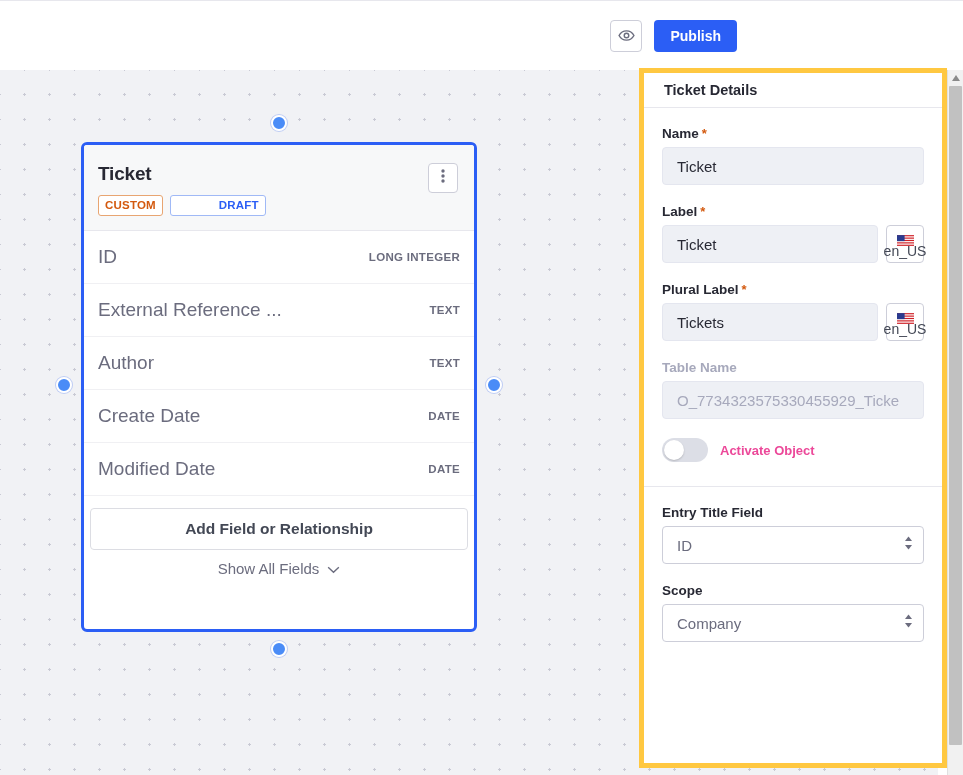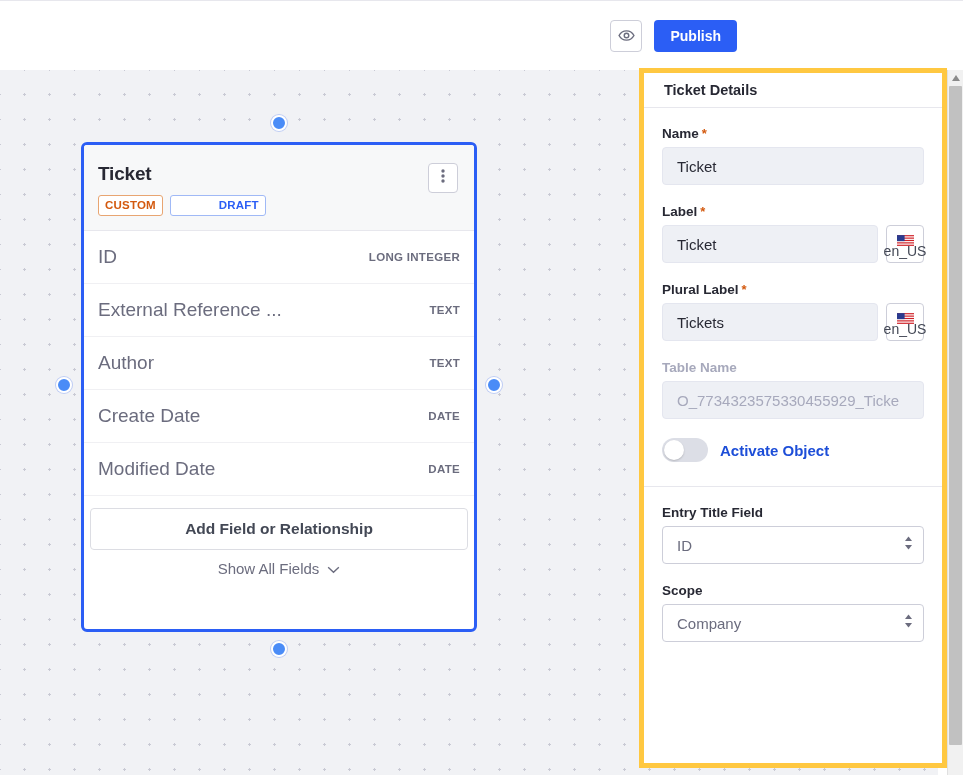--- a/index.html
+++ b/index.html
@@ -183,21 +183,21 @@
   .toggle-row { display: flex; align-items: center; gap: 12px; margin: 4px 0 24px; }
   .toggle {
     width: 46px; height: 24px; border-radius: 12px;
     background: #dcdee6; position: relative; cursor: pointer;
   }
   .toggle .knob {
     position: absolute; left: 2px; top: 2px;
     width: 20px; height: 20px; border-radius: 50%;
     background: #ffffff; box-shadow: 0 1px 2px rgba(0,0,0,0.18);
   }
-  .toggle-label { font-size: 15px; color: #1d4ed8; font-weight: 600; }
+  .toggle-label { font-size: 13px; color: #ec4899; font-weight: 600; }
 
   .panel-divider { height: 1px; background: #e7e7ed; margin: 0 -18px 18px; }
 
   .select-wrap { position: relative; }
   .f-select {
     width: 100%; height: 38px;
     background: #ffffff;
     border: 1px solid #cdced9; border-radius: 4px;
     padding: 0 30px 0 14px;
     font-size: 15px; color: #6b6c7e;

